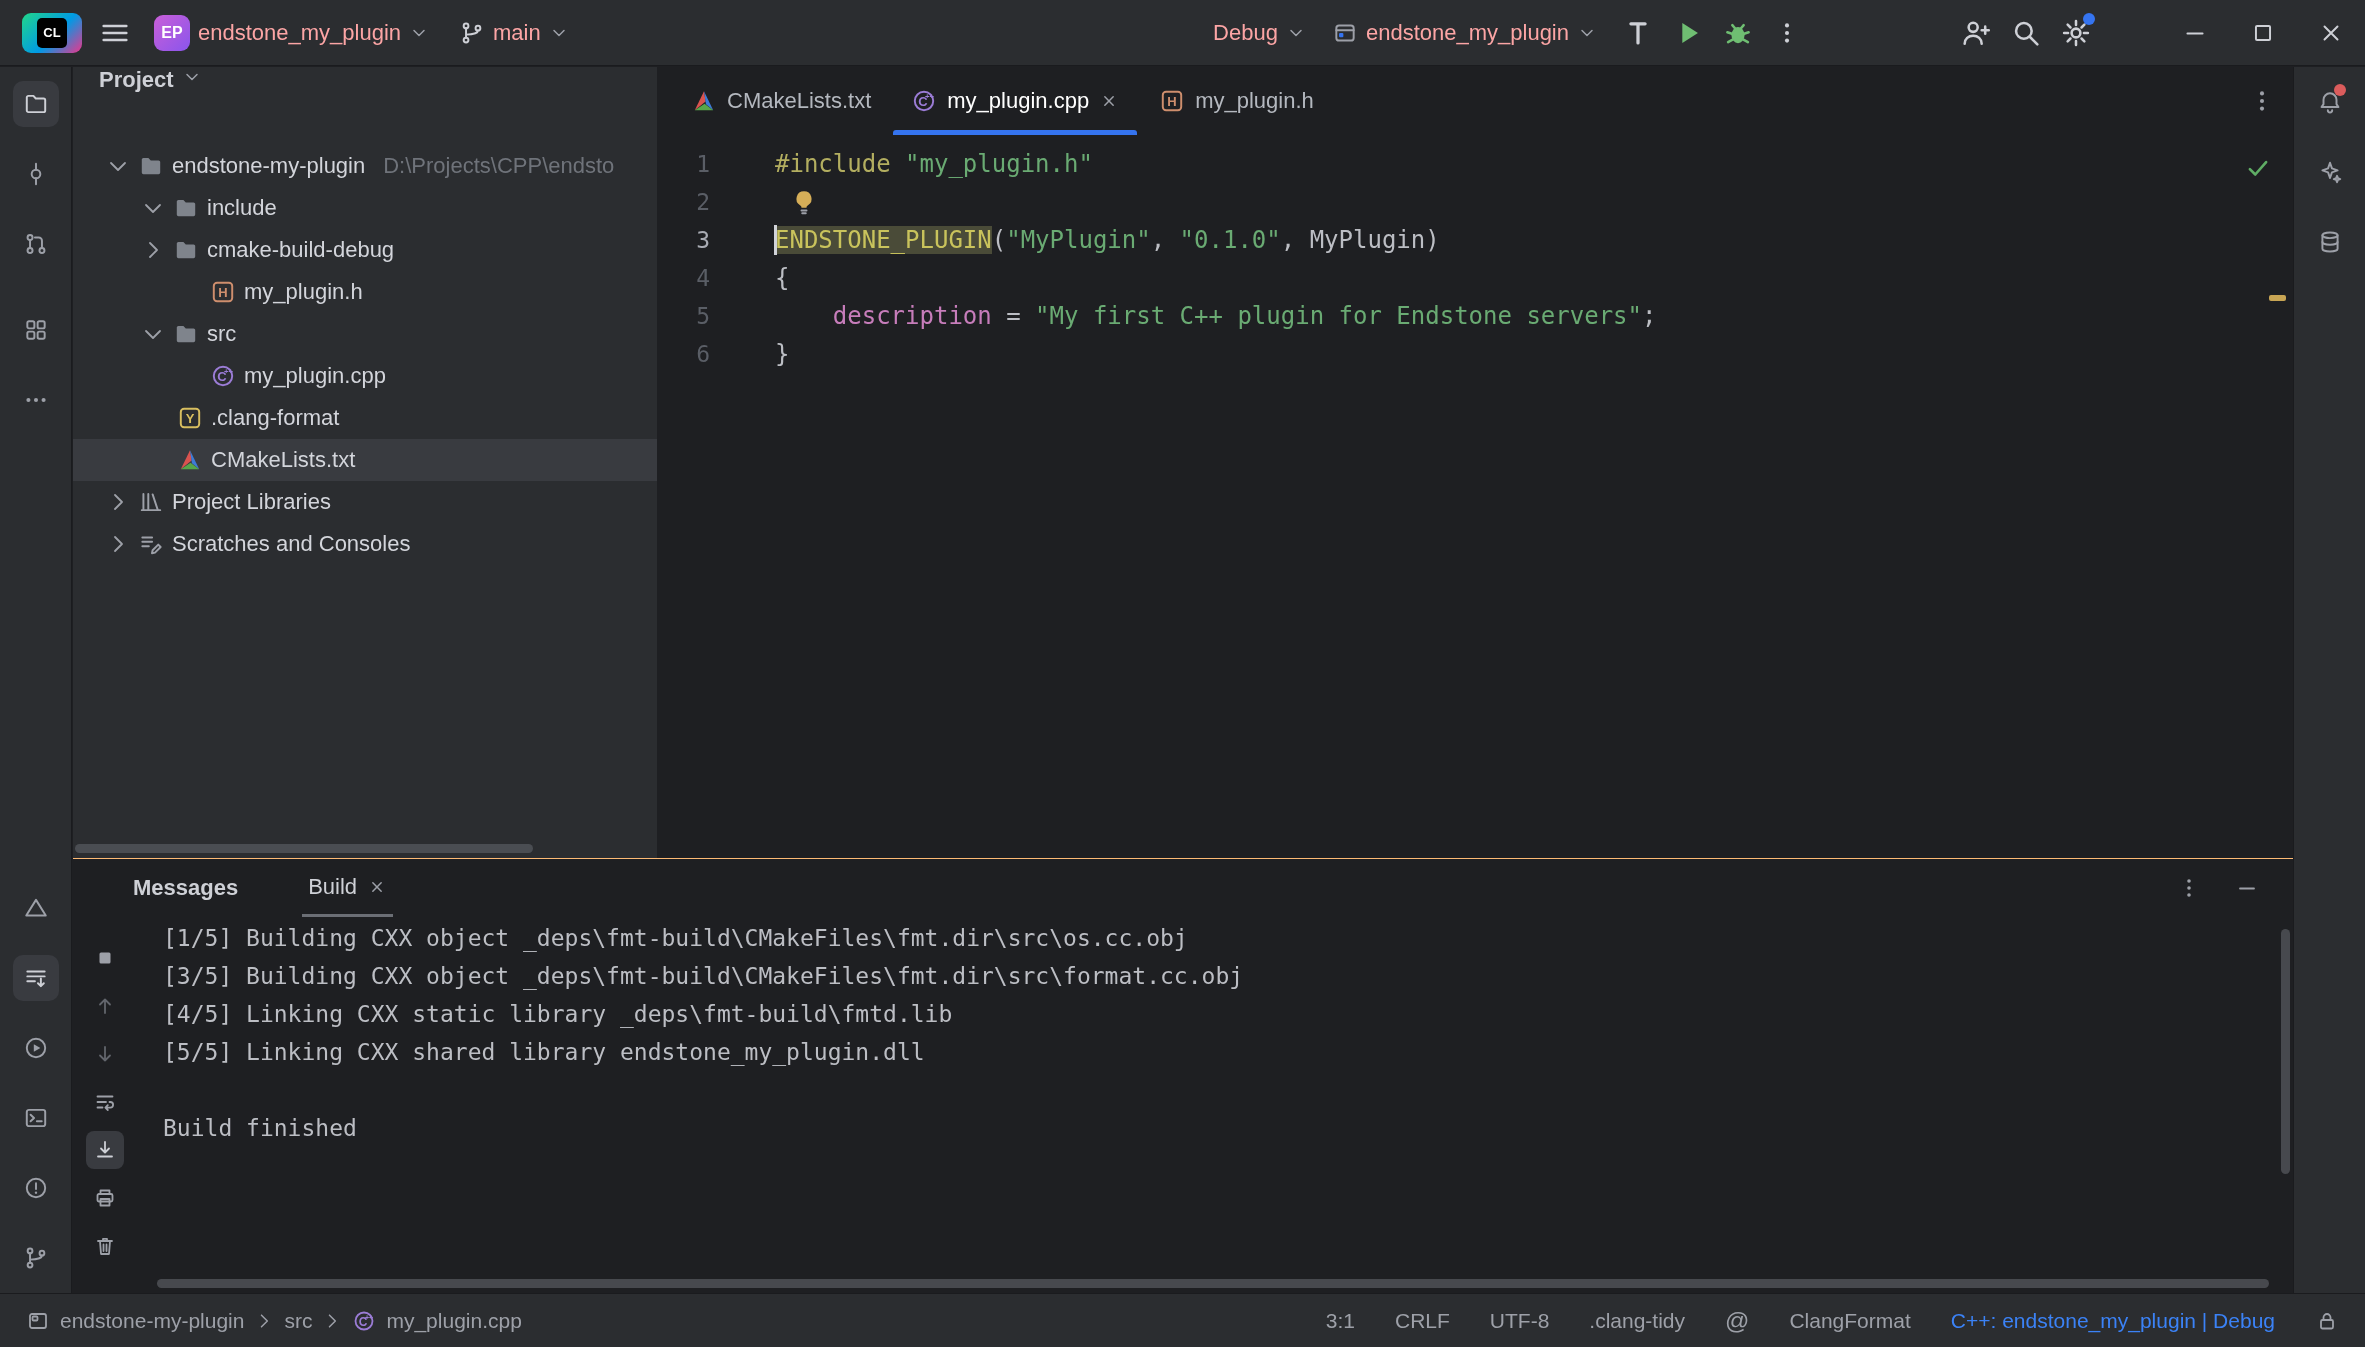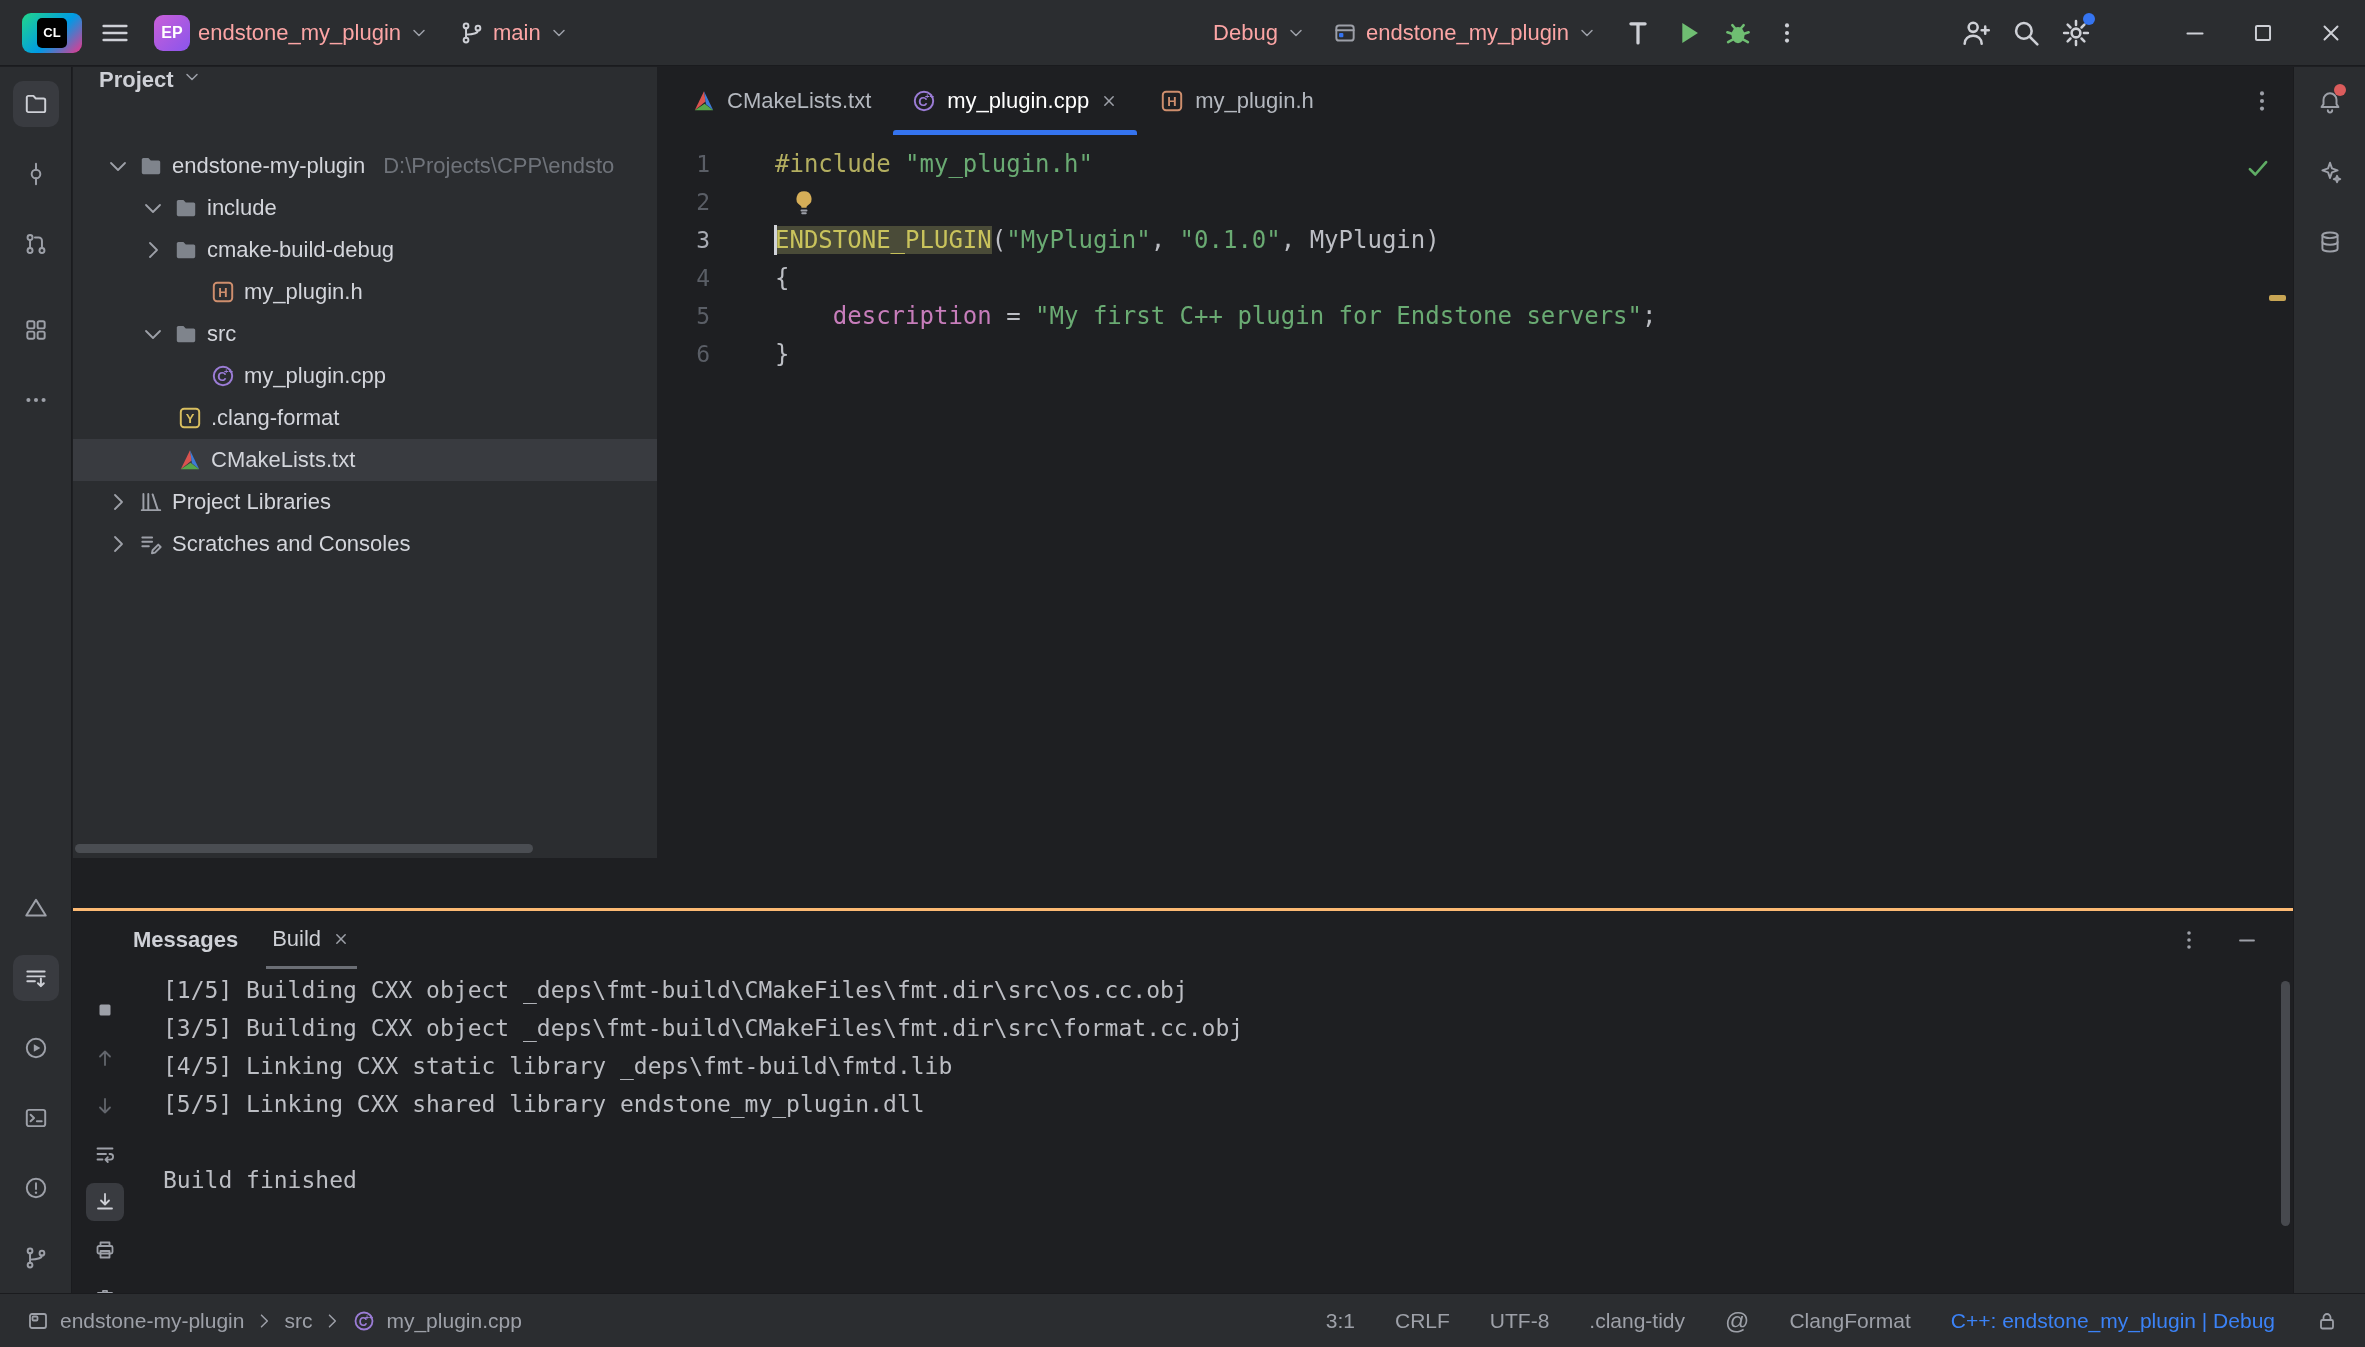--- a/index.html
+++ b/index.html
@@ -101,26 +101,26 @@
   .tok-str { color:#6aab73; }
   .tok-field { color:#c77dbb; }
   .tok-macro { color:#c9c35c; background:#4a4b38; }
   .caret { position:absolute; left:117px; top:4px; width:2.5px; height:30px; background:#d1d3d9; }
   .bulb { margin-left:14px; width:30px; height:30px; }
   .insp-check { position:absolute; top:88px; right:22px; }
   .stripe-mark { position:absolute; top:228px; right:7px; width:17px; height:6px; border-radius:2px; background:#c8a554; }
 
   
   .build-panel {
-    position:absolute; left:73px; right:72px; top:908px; height:435px;
-    background:#1e1f22; border-top:3px solid #fdba74;
+    position:absolute; left:73px; right:72px; top:858px; height:435px;
+    background:#1e1f22; border-top:1px solid #fdba74;
   }
   .bp-header { height:58px; display:flex; align-items:stretch; padding-left:60px; }
   .bp-title { font-weight:bold; color:#ced0d6; display:flex; align-items:center; }
-  .bp-tab { display:flex; align-items:center; gap:10px; margin-left:28px; padding:0 6px; color:#ced0d6; border-bottom:3px solid #6b6e75; }
+  .bp-tab { display:flex; align-items:center; gap:10px; margin-left:64px; padding:0 6px; color:#ced0d6; border-bottom:3px solid #6b6e75; }
   .bp-header-icons { margin-left:auto; display:flex; align-items:center; gap:34px; padding-right:34px; }
   .bp-body { display:flex; height:377px; }
   .bp-toolbar { width:64px; display:flex; flex-direction:column; align-items:center; padding-top:22px; gap:10px; flex:none; }
   .bp-tbtn { width:38px; height:38px; border-radius:8px; display:flex; align-items:center; justify-content:center; flex:none; }
   .bp-tbtn.active { background:#393b40; }
   .bp-output { flex:1; padding-left:26px; padding-top:8px; overflow:hidden; position:relative; }
   .bl { height:38px; font-size:23px; color:#bcbec4; white-space:pre; overflow:hidden; }
   .bp-vscroll { position:absolute; right:3px; top:70px; width:9px; height:245px; background:#55585e; border-radius:5px; opacity:.75; }
   .bp-hscroll { position:absolute; left:84px; right:24px; bottom:5px; height:9px; background:#55585e; border-radius:5px; opacity:.75; }
 

